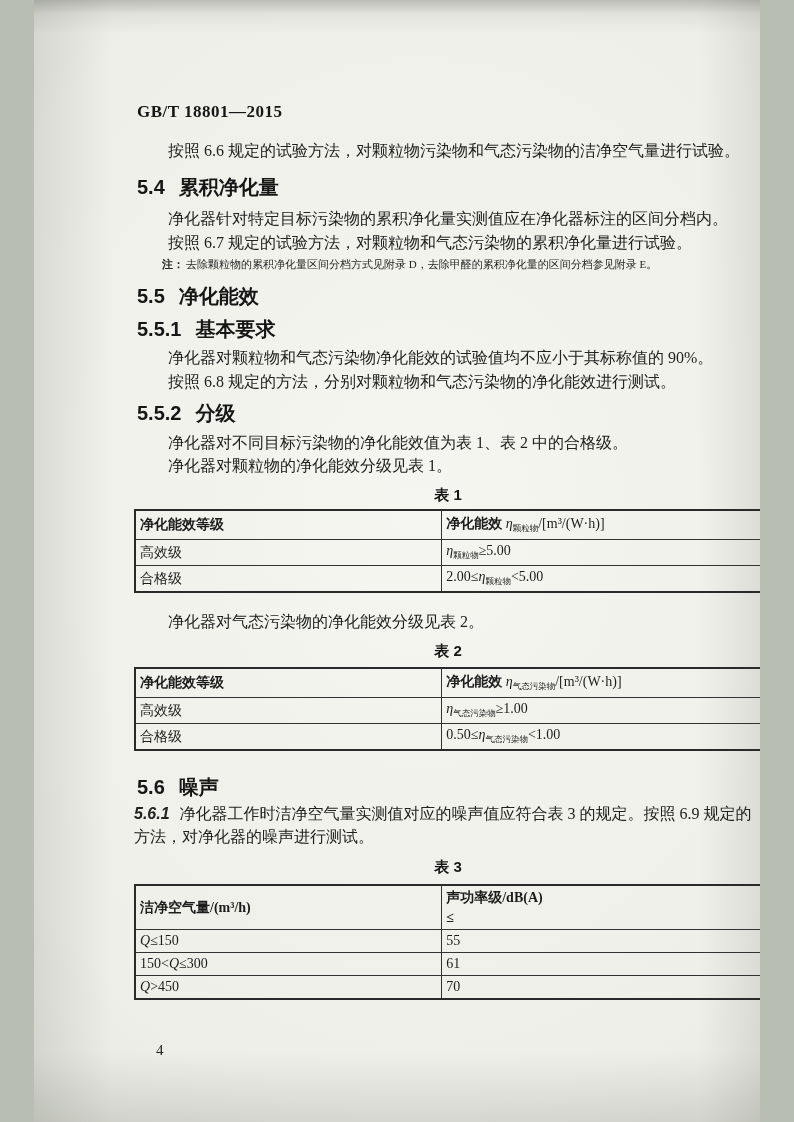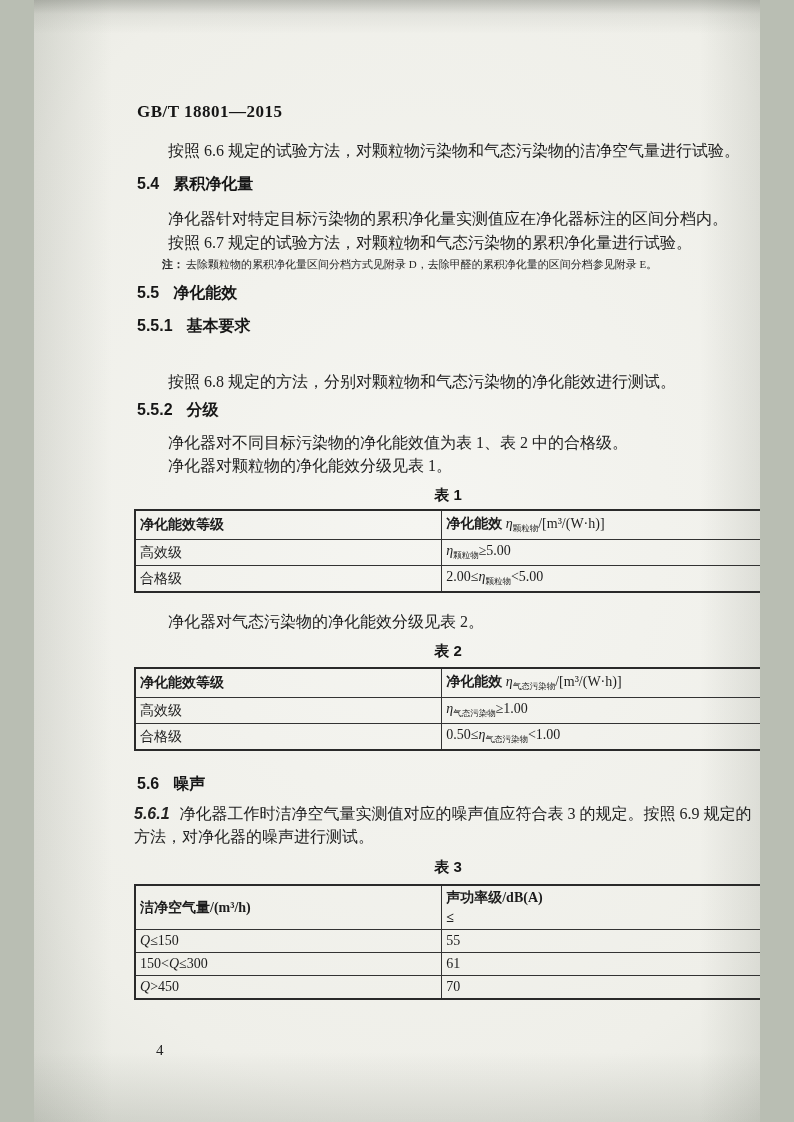--- a/index.html
+++ b/index.html
@@ -25,21 +25,21 @@
   }
   .body-p{
     left:100px;width:631px;
     font-size:16px;line-height:23px;color:#222;
     margin:0;
   }
   .ind{text-indent:34px;}
   .heading{
     left:103px;width:625px;
     font-family:"Liberation Sans", sans-serif;
-    font-weight:bold;font-size:16px;color:#161616;
+    font-weight:bold;font-size:20px;color:#161616;
     margin:0;
   }
   .heading .hnum{display:inline-block;margin-right:14px;font-family:"Liberation Sans",sans-serif;}
   .note-p{
     left:128px;width:598px;
     font-size:11px;line-height:19px;color:#262626;margin:0;
   }
   .note-p b{font-weight:bold;margin-right:2px;}
   .clause-p .cnum{font-family:"Liberation Sans",sans-serif;font-weight:bold;margin-right:10px;font-style:italic;}
   .tbl-caption{
@@ -90,20 +90,21 @@
 
   <p class="abs body-p ind" style="top:207px">净化器针对特定目标污染物的累积净化量实测值应在净化器标注的区间分档内。</p>
   <p class="abs body-p ind" style="top:231px">按照 6.7 规定的试验方法，对颗粒物和气态污染物的累积净化量进行试验。</p>
 
   <p class="abs note-p" style="top:255px"><b>注：</b><span>去除颗粒物的累积净化量区间分档方式见附录 D，去除甲醛的累积净化量的区间分档参见附录 E。</span></p>
 
   <h2 class="abs heading" style="top:283px"><span class="hnum">5.5</span><span>净化能效</span></h2>
 
   <h3 class="abs heading" style="top:316px"><span class="hnum">5.5.1</span><span>基本要求</span></h3>
 
+  <p class="abs body-p ind" style="top:346px">净化器对颗粒物和气态污染物净化能效的试验值均不应小于其标称值的 90%。</p>
   <p class="abs body-p ind" style="top:370px">按照 6.8 规定的方法，分别对颗粒物和气态污染物的净化能效进行测试。</p>
 
   <h3 class="abs heading" style="top:400px"><span class="hnum">5.5.2</span><span>分级</span></h3>
 
   <p class="abs body-p ind" style="top:431px">净化器对不同目标污染物的净化能效值为表 1、表 2 中的合格级。</p>
   <p class="abs body-p ind" style="top:454px">净化器对颗粒物的净化能效分级见表 1。</p>
 
   <div class="abs tbl-caption" style="top:486px">表 1</div>
 
   <table class="abs std" style="top:509px">

